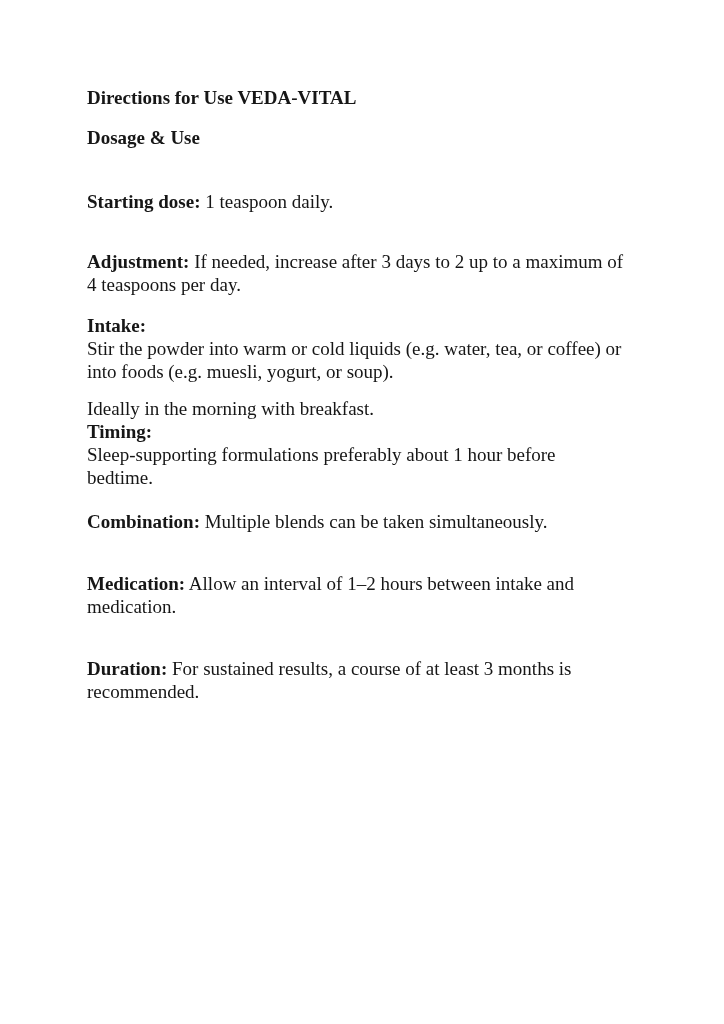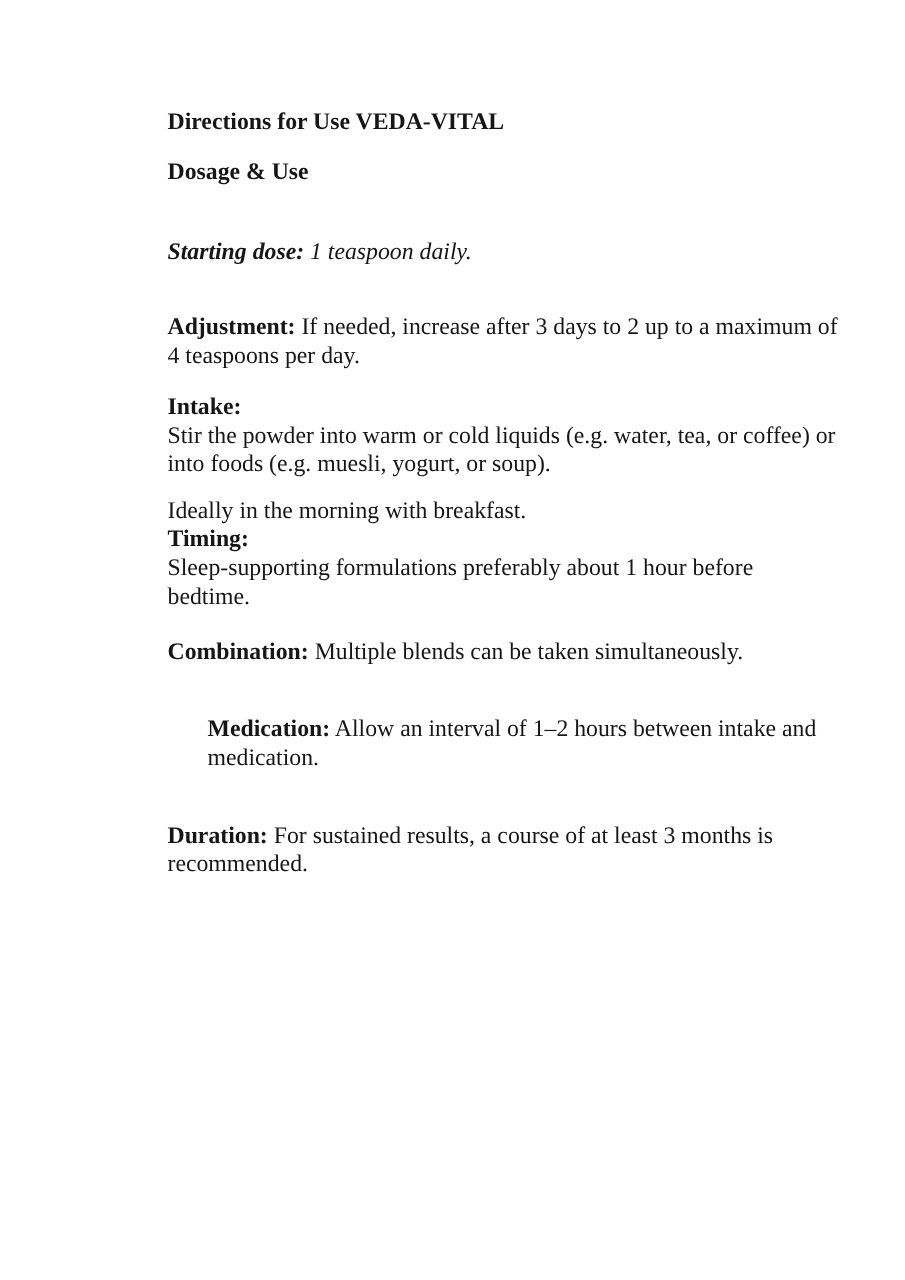--- a/index.html
+++ b/index.html
@@ -11,38 +11,37 @@
     position: relative;
     width: 724px;
     height: 1024px;
     background: #ffffff;
     overflow: hidden;
     font-family: "Liberation Serif", "DejaVu Serif", serif;
     font-size: 19px;
     line-height: 23px;
     color: #161616;
     box-sizing: border-box;
-    padding-left: 47px;
   }
   .content {
     box-sizing: border-box;
     padding: 86px 70px 0 87px;
   }
   .line { white-space: nowrap; }
   .b { font-weight: bold; }
 
   .title          { margin-top: 0;    font-weight: bold; }
   .dosage-heading { margin-top: 17px; font-weight: bold; }
-  .para-starting  { margin-top: 41px; font-style: italic; }
+  .para-starting  { margin-top: 41px; }
   .para-adjust    { margin-top: 37px; }
   .para-intake    { margin-top: 18px; }
   .para-timing    { margin-top: 14px; }
   .notes-heading  { margin-top: 15px; font-weight: bold; }
   .para-combo     { margin-top: 21px; }
-  .para-medic     { margin-top: 39px; margin-left: 32px; }
+  .para-medic     { margin-top: 39px; }
   .para-duration  { margin-top: 39px; }
 </style>
 </head>
 <body>
 
 <div class="page">
   <div class="content">
 
     <div class="title line">Directions for Use VEDA-VITAL</div>
 

